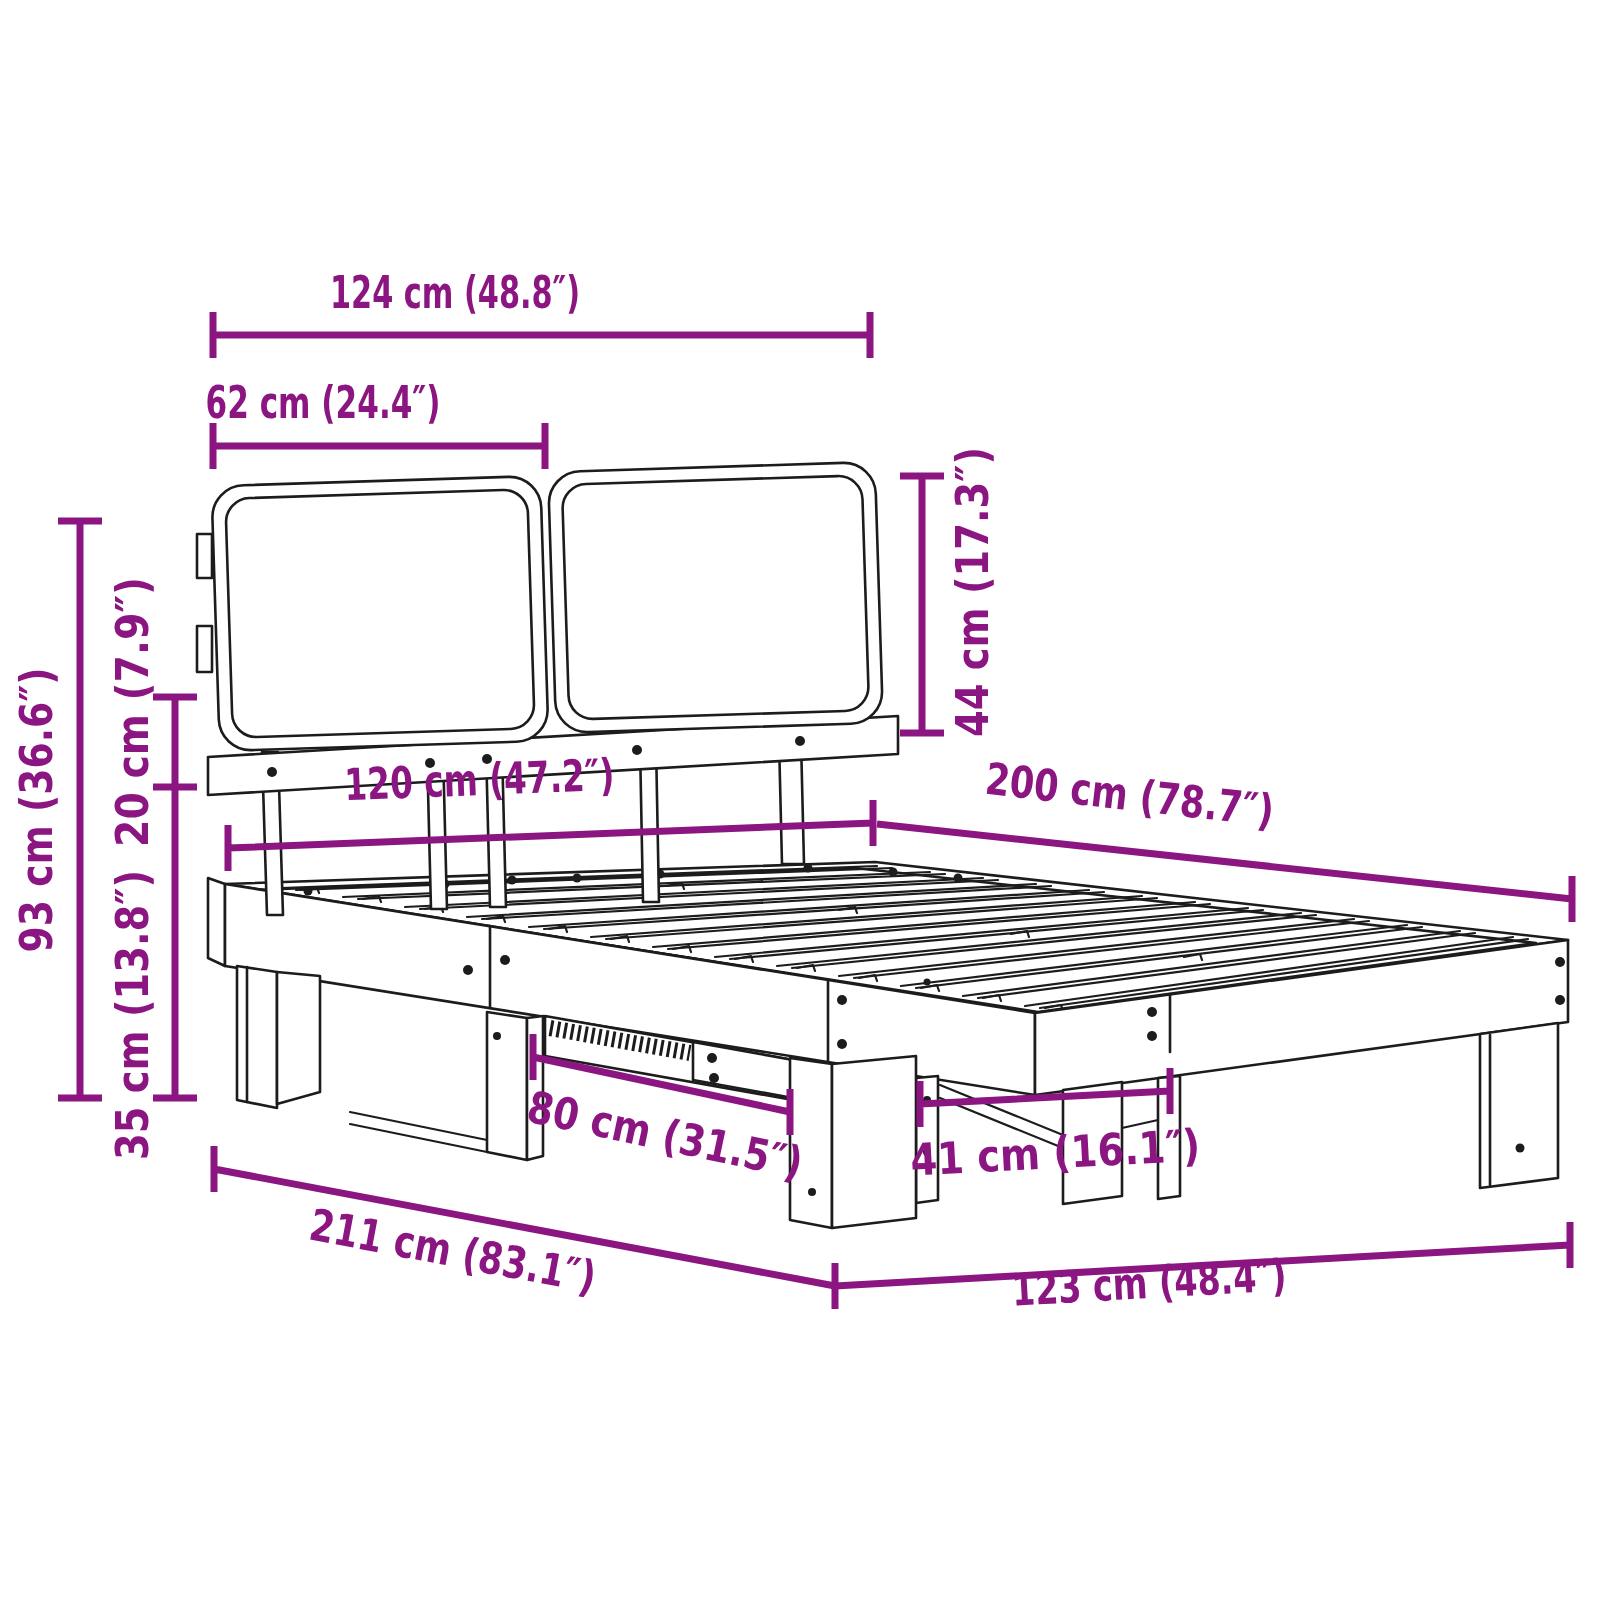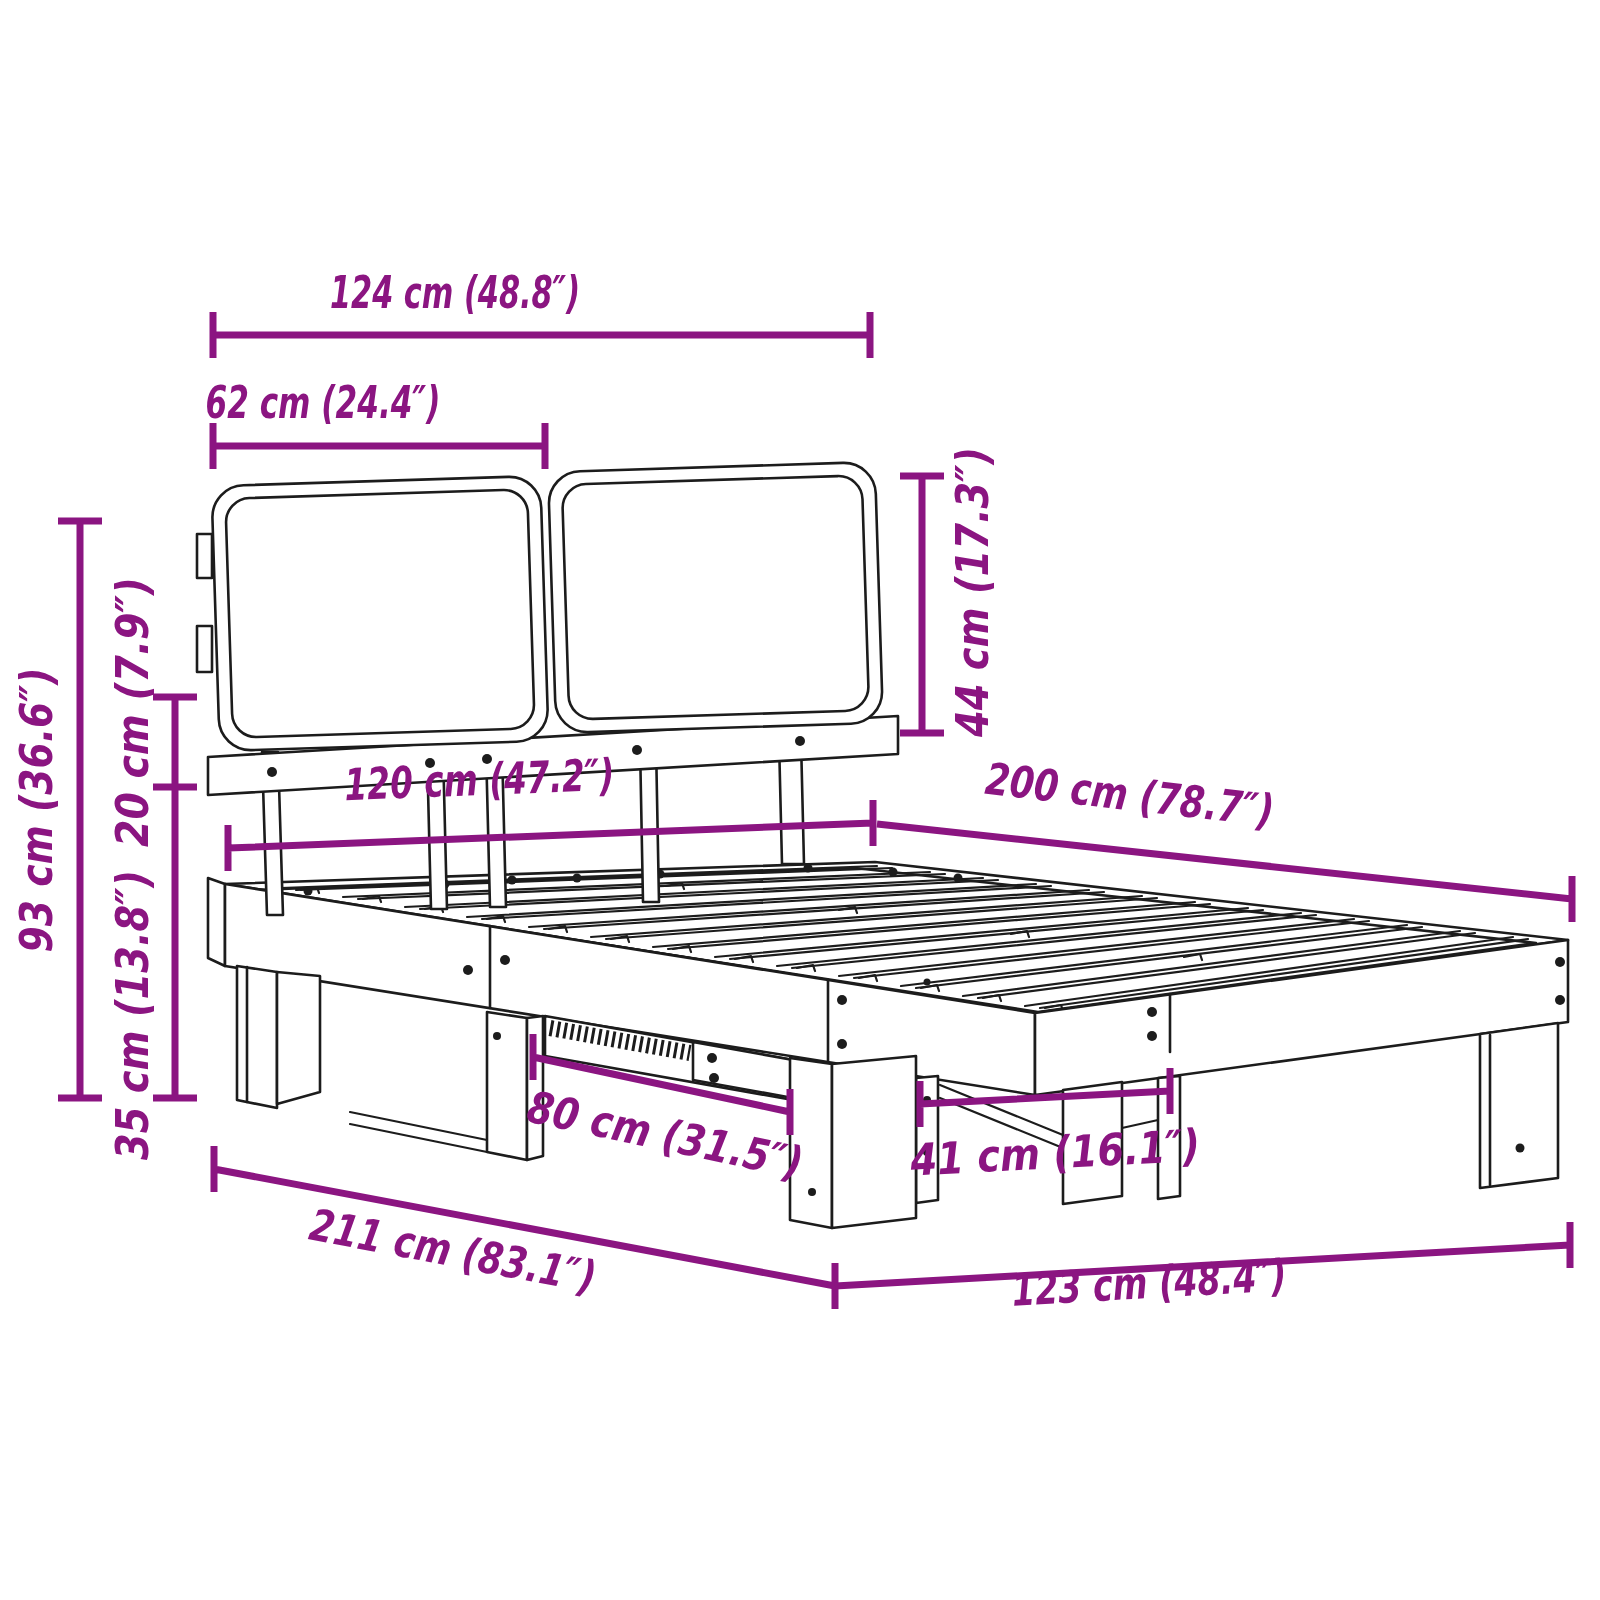--- a/index.html
+++ b/index.html
@@ -1,16 +1,16 @@
 <!DOCTYPE html>
 <html><head>
 <meta charset="utf-8">
 <style>
   html,body{margin:0;padding:0;background:#ffffff;}
-  .stage{width:1600px;height:1600px;position:relative;background:#fff;overflow:hidden;font-style:italic;}
+  .stage{width:1600px;height:1600px;position:relative;background:#fff;overflow:hidden;}
   svg{display:block;}
   .art{stroke:#1c1c1c;stroke-width:2.6;fill:none;stroke-linejoin:round;stroke-linecap:round;}
   .artfill{stroke:#1c1c1c;stroke-width:2.6;fill:#ffffff;stroke-linejoin:round;}
   .dot{fill:#1c1c1c;stroke:none;}
   .hatch{stroke:#1c1c1c;stroke-width:16;fill:none;stroke-dasharray:3,4;}
   .dim{stroke:#8B1581;stroke-width:7;fill:none;stroke-linecap:butt;}
   .dimtext{fill:#8B1581;font-family:"DejaVu Sans","Liberation Sans",sans-serif;
            font-weight:bold;font-size:44px;text-anchor:middle;}
 </style>
 </head>

